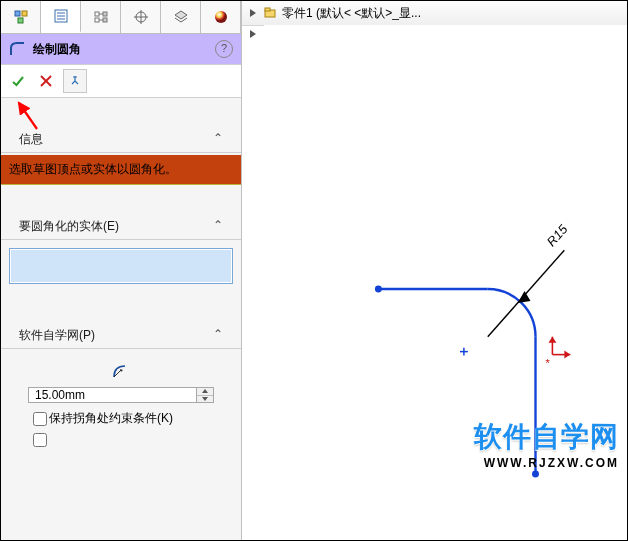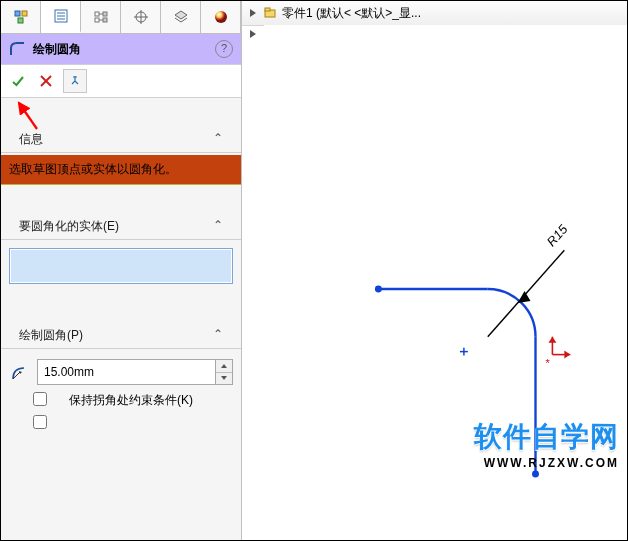--- a/index.html
+++ b/index.html
@@ -115,20 +115,21 @@
     box-shadow: inset 0 0 0 1px #ffffff;
   }
   .param-body {
     padding: 4px 0 8px;
   }
   .param-row {
     display: flex;
     align-items: center;
     gap: 6px;
     padding: 4px 8px;
+    flex-direction: column;
   }
   .radius-icon {
     width: 22px; height: 22px;
     display: flex; align-items: center; justify-content: center;
   }
   .value-field {
     flex: 1;
     height: 24px;
     display: flex;
     border: 1px solid #a7a7a7;
@@ -150,22 +151,22 @@
     flex: 1;
     display: flex; align-items: center; justify-content: center;
     background: #f0f0f0;
     border-bottom: 1px solid #c0c0c0;
     cursor: pointer;
   }
   .spin:last-child { border-bottom: none; }
   .spin svg { width: 8px; height: 6px; }
   .check-row {
     display: flex;
-    align-items: flex-start;
-    gap: 22px;
+    align-items: center;
+    gap: 2px;
     padding: 3px 8px 3px 32px;
   }
   input[type=checkbox] {
     width: 14px; height: 14px;
     margin: 0;
   }
   .spacer { flex: 1; }
 
   
   .graphics {
@@ -342,21 +343,21 @@
     <div class="section-head">
       <span>要圆角化的实体(E)</span>
       <span class="chev">⌃</span>
     </div>
     <div class="section-divider"></div>
     <div class="select-block">
       <div class="select-well"></div>
     </div>
 
     <div class="section-head">
-      <span>绘制圆角(P)</span>
+      <span>软件自学网(P)</span>
       <span class="chev">⌃</span>
     </div>
     <div class="section-divider"></div>
     <div class="param-body">
       <div class="param-row">
         <span class="radius-icon">
           <svg width="20" height="20" viewBox="0 0 20 20">
               <path d="M3 17 Q3 6 14 6" fill="none" stroke="#1d4f9c" stroke-width="1.6"></path>
               <line x1="3" y1="17" x2="10" y2="10" stroke="#333" stroke-width="1"></line>
               <polygon points="9,9 12,10 10,12" fill="#333"></polygon>

